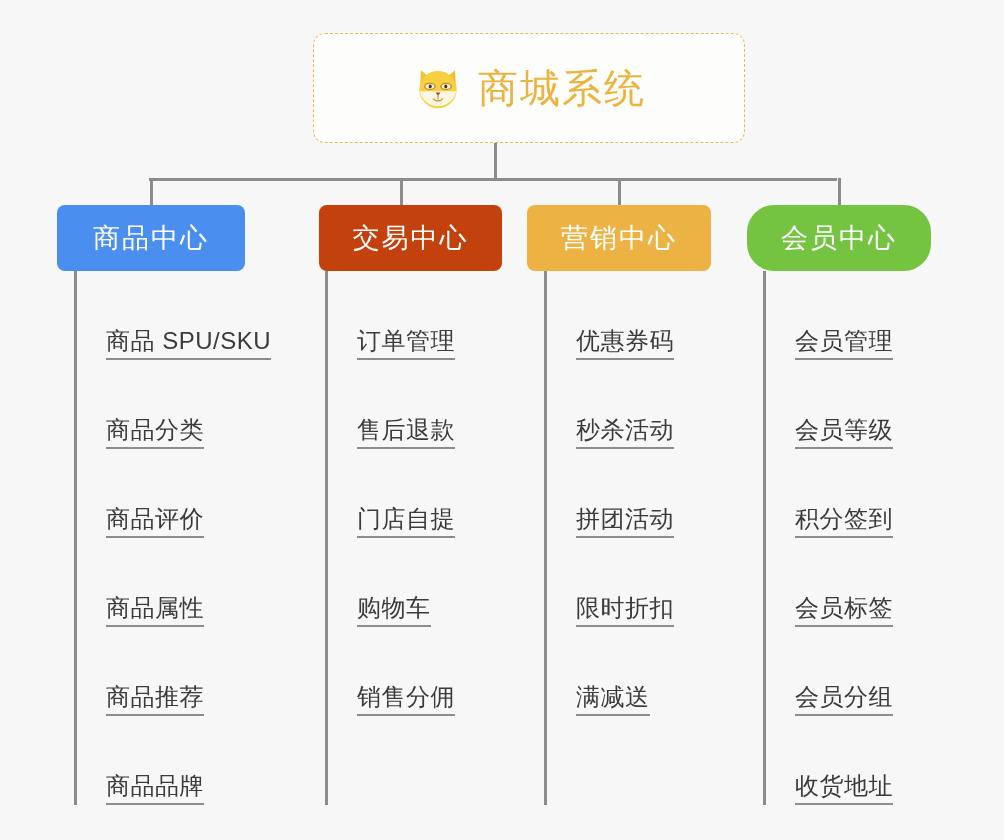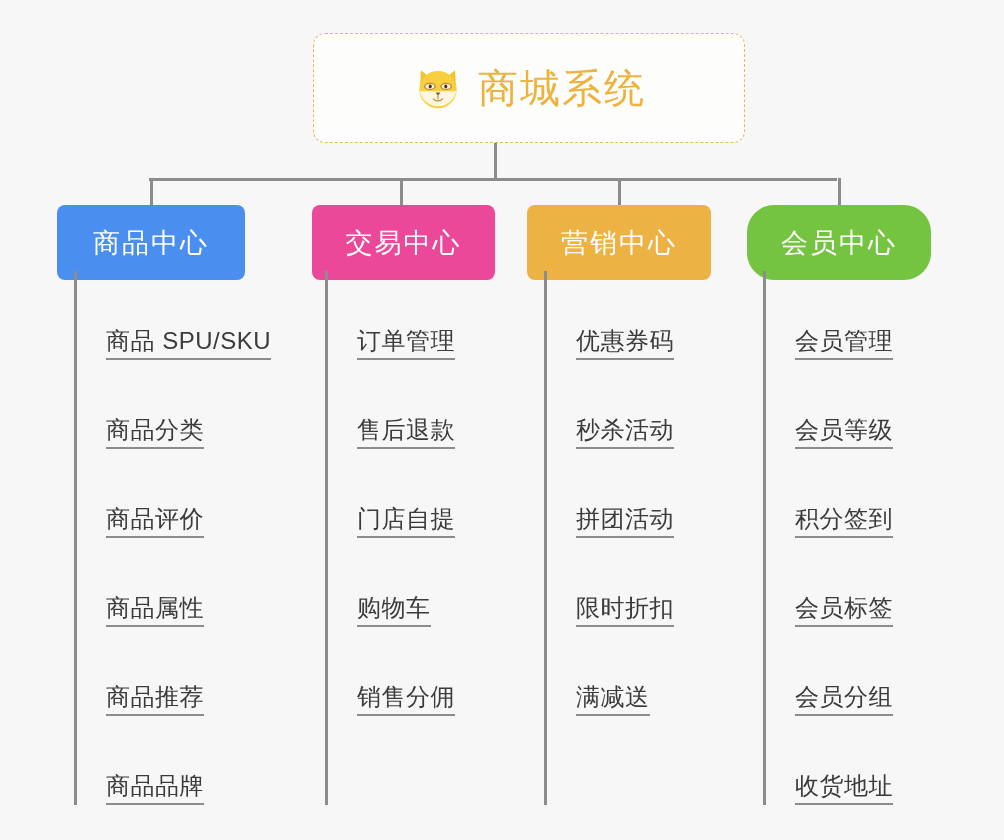--- a/index.html
+++ b/index.html
@@ -70,21 +70,21 @@
   .bus {
     left: 149px;
     top: 178px;
     width: 688px;
   }
 
   
   .cat-box {
     position: absolute;
     top: 205px;
-    height: 75px;
+    height: 66px;
     box-sizing: border-box;
     border-radius: 8px;
     display: flex;
     align-items: center;
     justify-content: center;
     color: #ffffff;
     font-size: 27px;
     letter-spacing: 2px;
     white-space: nowrap;
   }
@@ -174,21 +174,21 @@
           <span class="leaf-label">商品属性</span>
         </div>
         <div class="leaf-item">
           <span class="leaf-label">商品推荐</span>
         </div>
         <div class="leaf-item">
           <span class="leaf-label">商品品牌</span>
         </div>
       </div>
       <div class="conn conn-v" style="left: 400px; top: 178px; height: 27px;"></div>
-      <div class="cat-box" style="left: 312px; width: 183px; background: #ec4899; text-align: right;">
+      <div class="cat-box" style="left: 319px; width: 183px; background: #c2410c; text-align: right;">
         <span>交易中心</span>
       </div>
       <div class="leaf-col" style="left: 325px; text-align: right;">
         <div class="spine" style="height: 534px;"></div>
         <div class="leaf-item">
           <span class="leaf-label">订单管理</span>
         </div>
         <div class="leaf-item">
           <span class="leaf-label">售后退款</span>
         </div>

